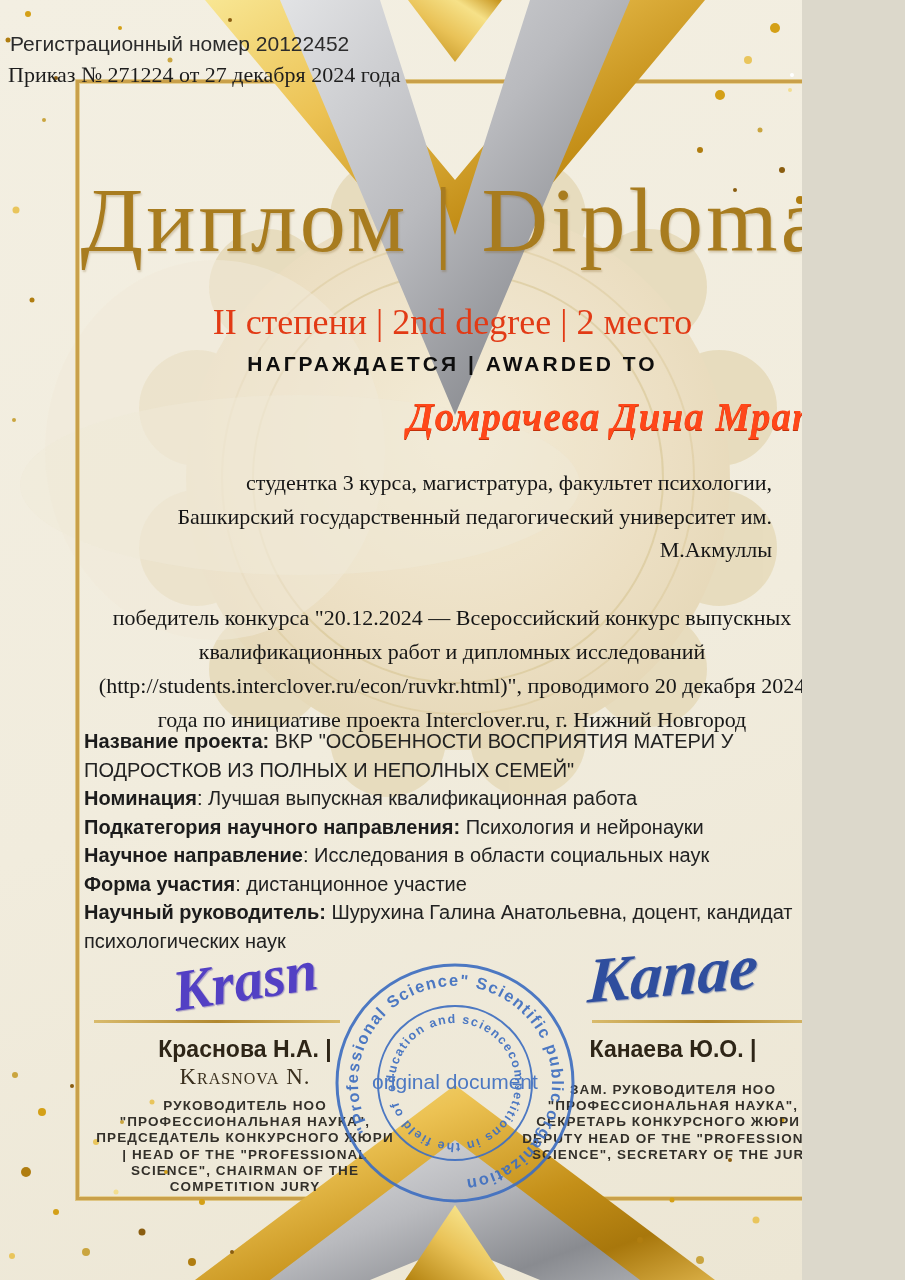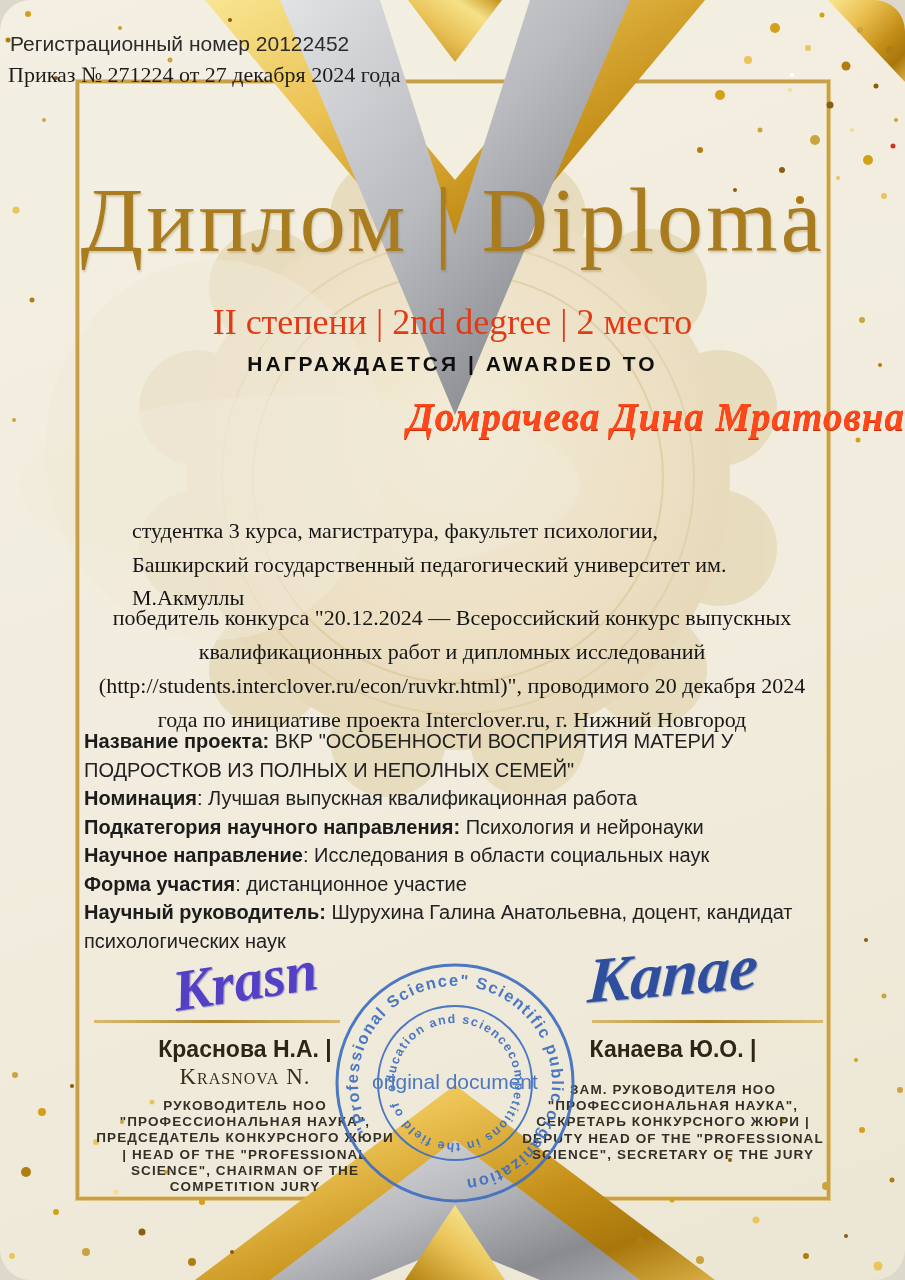--- a/index.html
+++ b/index.html
@@ -1,18 +1,18 @@
 <!DOCTYPE html>
 <html><head>
 <meta charset="utf-8">
 <style>
   html,body{margin:0;padding:0;background:#dcd8cb;}
-  .page{position:relative;width:905px;height:1280px;overflow:hidden;
+  .page{position:relative;width:802px;height:1280px;overflow:hidden;
         background:linear-gradient(160deg,#f3efe2 0%,#f1ecdd 55%,#ece6d4 100%);
-        font-family:"Liberation Serif",serif;color:#161616;border-radius:31px;}
+        font-family:"Liberation Serif",serif;color:#161616;}
   .abs{position:absolute;}
   svg{display:block;}
   
   #medallion{z-index:1;left:0;top:0;}
   #frame{z-index:2;left:76px;top:80px;width:748px;height:1114px;
          border:3px solid #c9a04a;box-shadow:inset 0 0 0 1px #e7d194, 0 0 0 1px #dfc684;}
   #ribbons{z-index:3;left:0;top:0;}
   .txt{z-index:4;}
   #stamp{z-index:5;left:333px;top:961px;opacity:.92;}
   
@@ -20,21 +20,21 @@
   .reg2{left:8px;top:62px;font-size:22px;color:#1d1d1d;}
   
   .center{left:0;width:905px;text-align:center;}
   .title{top:163px;font-size:92px;letter-spacing:3px;color:#a87c1f;
          text-shadow:1px 2px 2px rgba(120,85,20,.25);line-height:1.25;}
   .degree{top:301px;font-size:36px;color:#e23a15;}
   .awarded{top:352px;font-family:"Liberation Sans",sans-serif;font-weight:800;font-size:21px;
            letter-spacing:3px;color:#0e0e0e;}
   .name{top:394px;font-size:39px;font-weight:bold;font-style:italic;color:#ff4719;
         text-shadow:0 1px 0 #c22f08;letter-spacing:1px;text-align:right;}
-  .desc{top:466px;left:132px;width:640px;font-size:22px;line-height:33.5px;text-align:left;margin-top:48px;}
+  .desc{top:466px;left:132px;width:640px;font-size:22px;line-height:33.5px;text-align:right;}
   .reason{top:601px;left:82px;width:740px;font-size:22px;line-height:34px;text-align:center;}
   
   .details{top:727px;left:84px;width:756px;font-family:"Liberation Sans",sans-serif;
            font-size:20px;line-height:28.5px;color:#222;}
   .dl{font-weight:bold;color:#1c1c1c;}
   
   .colL{left:95px;width:300px;text-align:center;}
   .colR{left:520px;width:306px;text-align:center;}
   .sig{font-size:58px;font-style:italic;font-weight:bold;line-height:1;}
   .sigL{top:952px;color:#5340c4;transform:rotate(-9deg);text-shadow:1px 1px 1px rgba(60,40,160,.4);}

